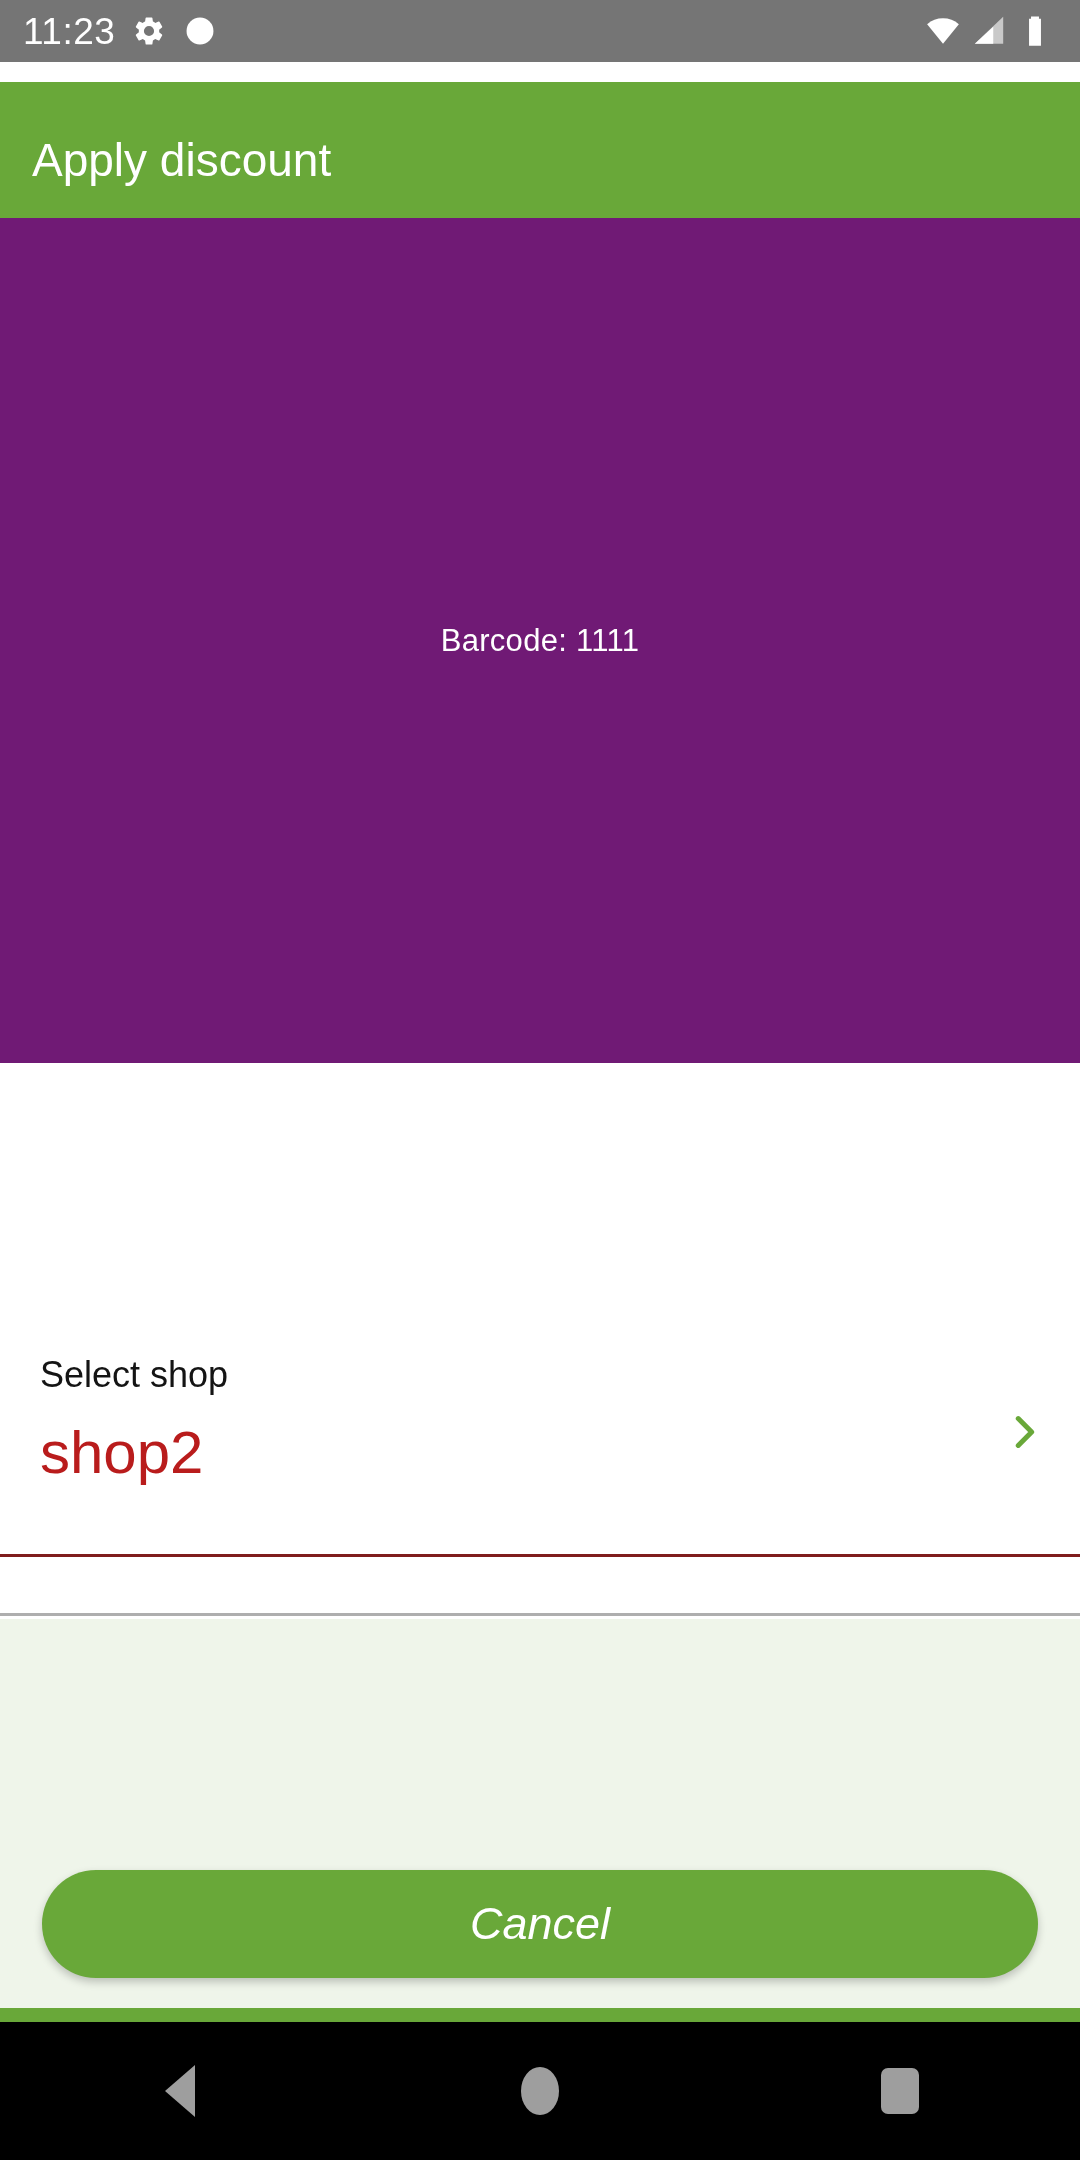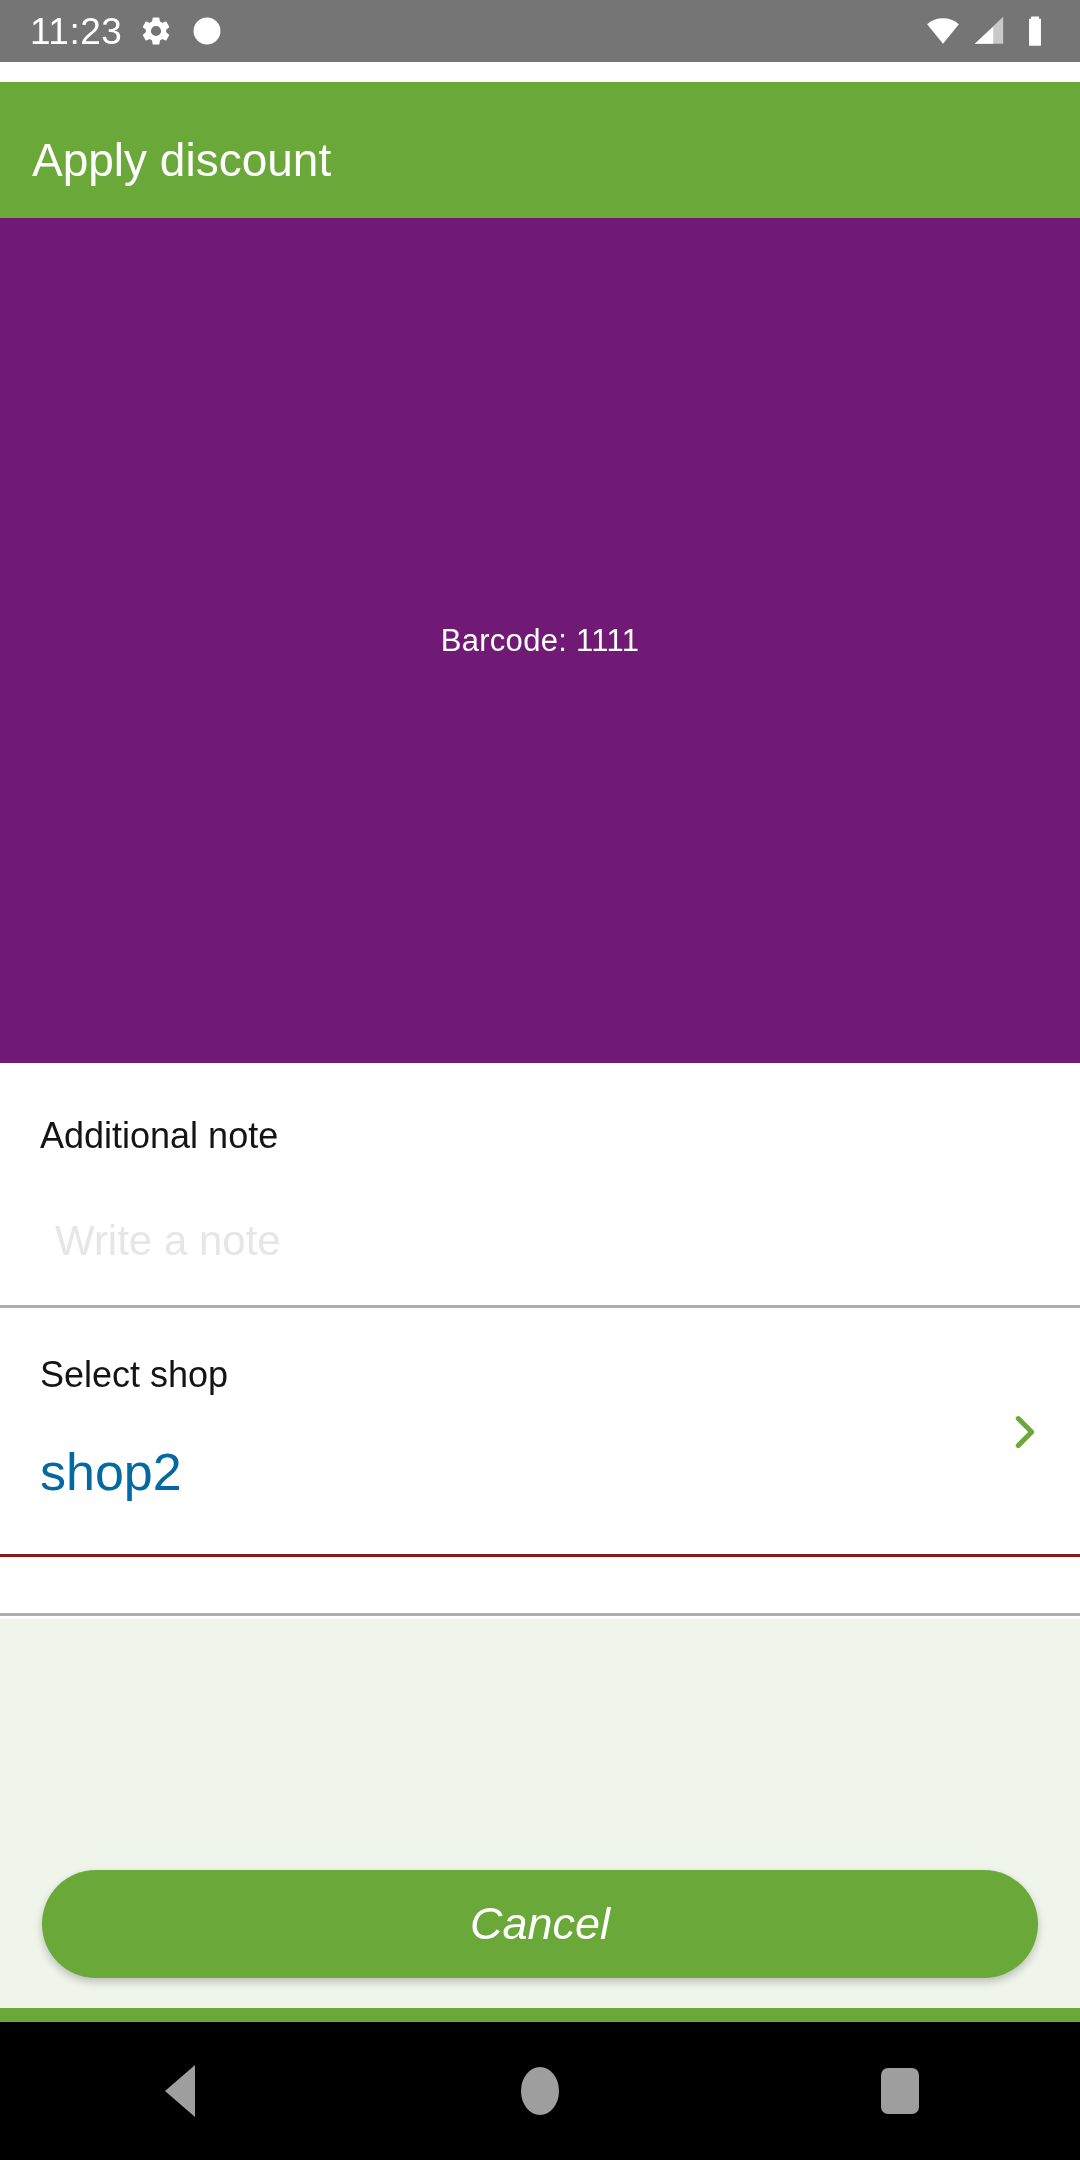--- a/index.html
+++ b/index.html
@@ -10,21 +10,21 @@
     overflow:hidden;
   }
   #screen { position:relative; width:1080px; height:2160px; }
 
   
   #status-bar {
     position:absolute; left:0; top:0; width:1080px; height:62px;
     background:#757575;
     display:flex; align-items:center;
   }
-  #status-left { display:flex; align-items:center; padding-left:30px; gap:17px; }
+  #status-left { display:flex; align-items:center; padding-left:23px; gap:17px; }
   #status-clock {
     color:#ffffff; font-size:37px; letter-spacing:0.5px; line-height:1;
     font-family:"Liberation Sans", sans-serif;
   }
   .sb-icon { display:block; }
   #status-right {
     margin-left:auto; display:flex; align-items:center;
     gap:12px; padding-right:28px;
   }
 
@@ -72,21 +72,21 @@
     background:#ffffff;
     border-bottom:3px solid #7f1d1d;
     cursor:pointer;
   }
   #shop-label {
     position:absolute; left:40px; top:44px;
     font-size:36px; color:#141414;
   }
   #shop-value {
     position:absolute; left:40px; top:108px;
-    font-size:52px; color:#0369a1;margin-top:24px;
+    font-size:60px; color:#b91c1c;
   }
   #shop-chevron {
     position:absolute; right:33px; top:50%; transform:translateY(-50%);
   }
 
   #spacer-row {
     position:absolute; left:0; top:1559px; width:1080px; height:57px;
     background:#ffffff;
     border-bottom:3px solid #aeaeae;
   }
@@ -173,24 +173,20 @@
   </div>
 
   <div id="app-bar">
     <div id="app-title">Apply discount</div>
   </div>
 
   <div id="camera-preview">
     <div id="barcode-readout">Barcode: 1111</div>
   </div>
 
-  <div id="note-section">
-    <div id="note-label">Additional note</div>
-    <input id="note-input" type="text" placeholder="Write a note" style="">
-  </div>
 
   <div id="shop-section">
     <div id="shop-label">Select shop</div>
     <div id="shop-value">shop2</div>
     <svg id="shop-chevron" width="46" height="46" viewBox="0 0 24 24" fill="none" stroke="#69A839" stroke-width="2.6" stroke-linecap="round" stroke-linejoin="round">
       <polyline points="9 5 16 12 9 19"></polyline>
     </svg>
   </div>
 
   <div id="spacer-row"></div>

